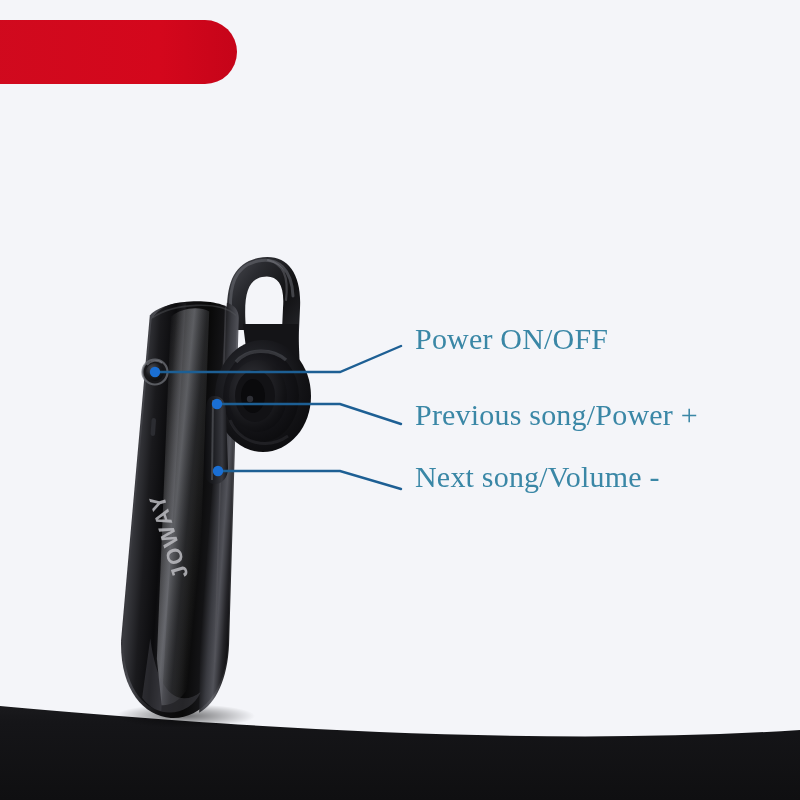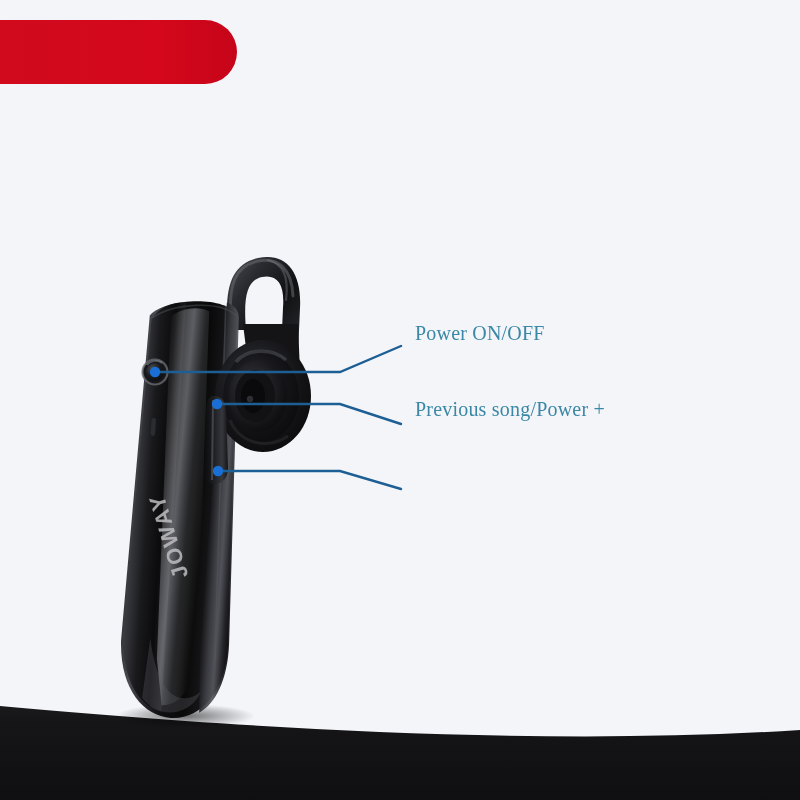--- a/index.html
+++ b/index.html
@@ -8,21 +8,21 @@
     background:#f4f5f9;
     font-family:"Liberation Serif", serif;
     position:relative;
   }
   #stage{position:absolute;inset:0;width:800px;height:800px;}
   .svg-layer{position:absolute;top:0;left:0;width:800px;height:800px;}
   .label{
     position:absolute;
     white-space:nowrap;
     font-family:"Liberation Serif", serif;
-    font-size:20px;
+    font-size:30px;
     letter-spacing:0.2px;
     color:#3a87a6;
   }
   .lbl-power{left:415px;top:322px;}
   .lbl-prev{left:415px;top:398px;}
   .lbl-next{left:415px;top:460px;}
   .brandword{
     position:absolute;
     left:109px;top:523px;
     width:120px;
@@ -227,14 +227,15 @@
       <circle cx="155" cy="372" r="5.2" fill="#1a6fd4"></circle>
       <circle cx="217" cy="404" r="5.2" fill="#1a6fd4"></circle>
       <circle cx="218" cy="471" r="5.2" fill="#1a6fd4"></circle>
     </g>
   </svg>
 
   <div class="brandword">JOWAY</div>
 
   <div class="label lbl-power">Power ON/OFF</div>
   <div class="label lbl-prev">Previous song/Power +</div>
+  <div class="label lbl-next">Next song/Volume -</div>
 
 </div>
 
 </body></html>

